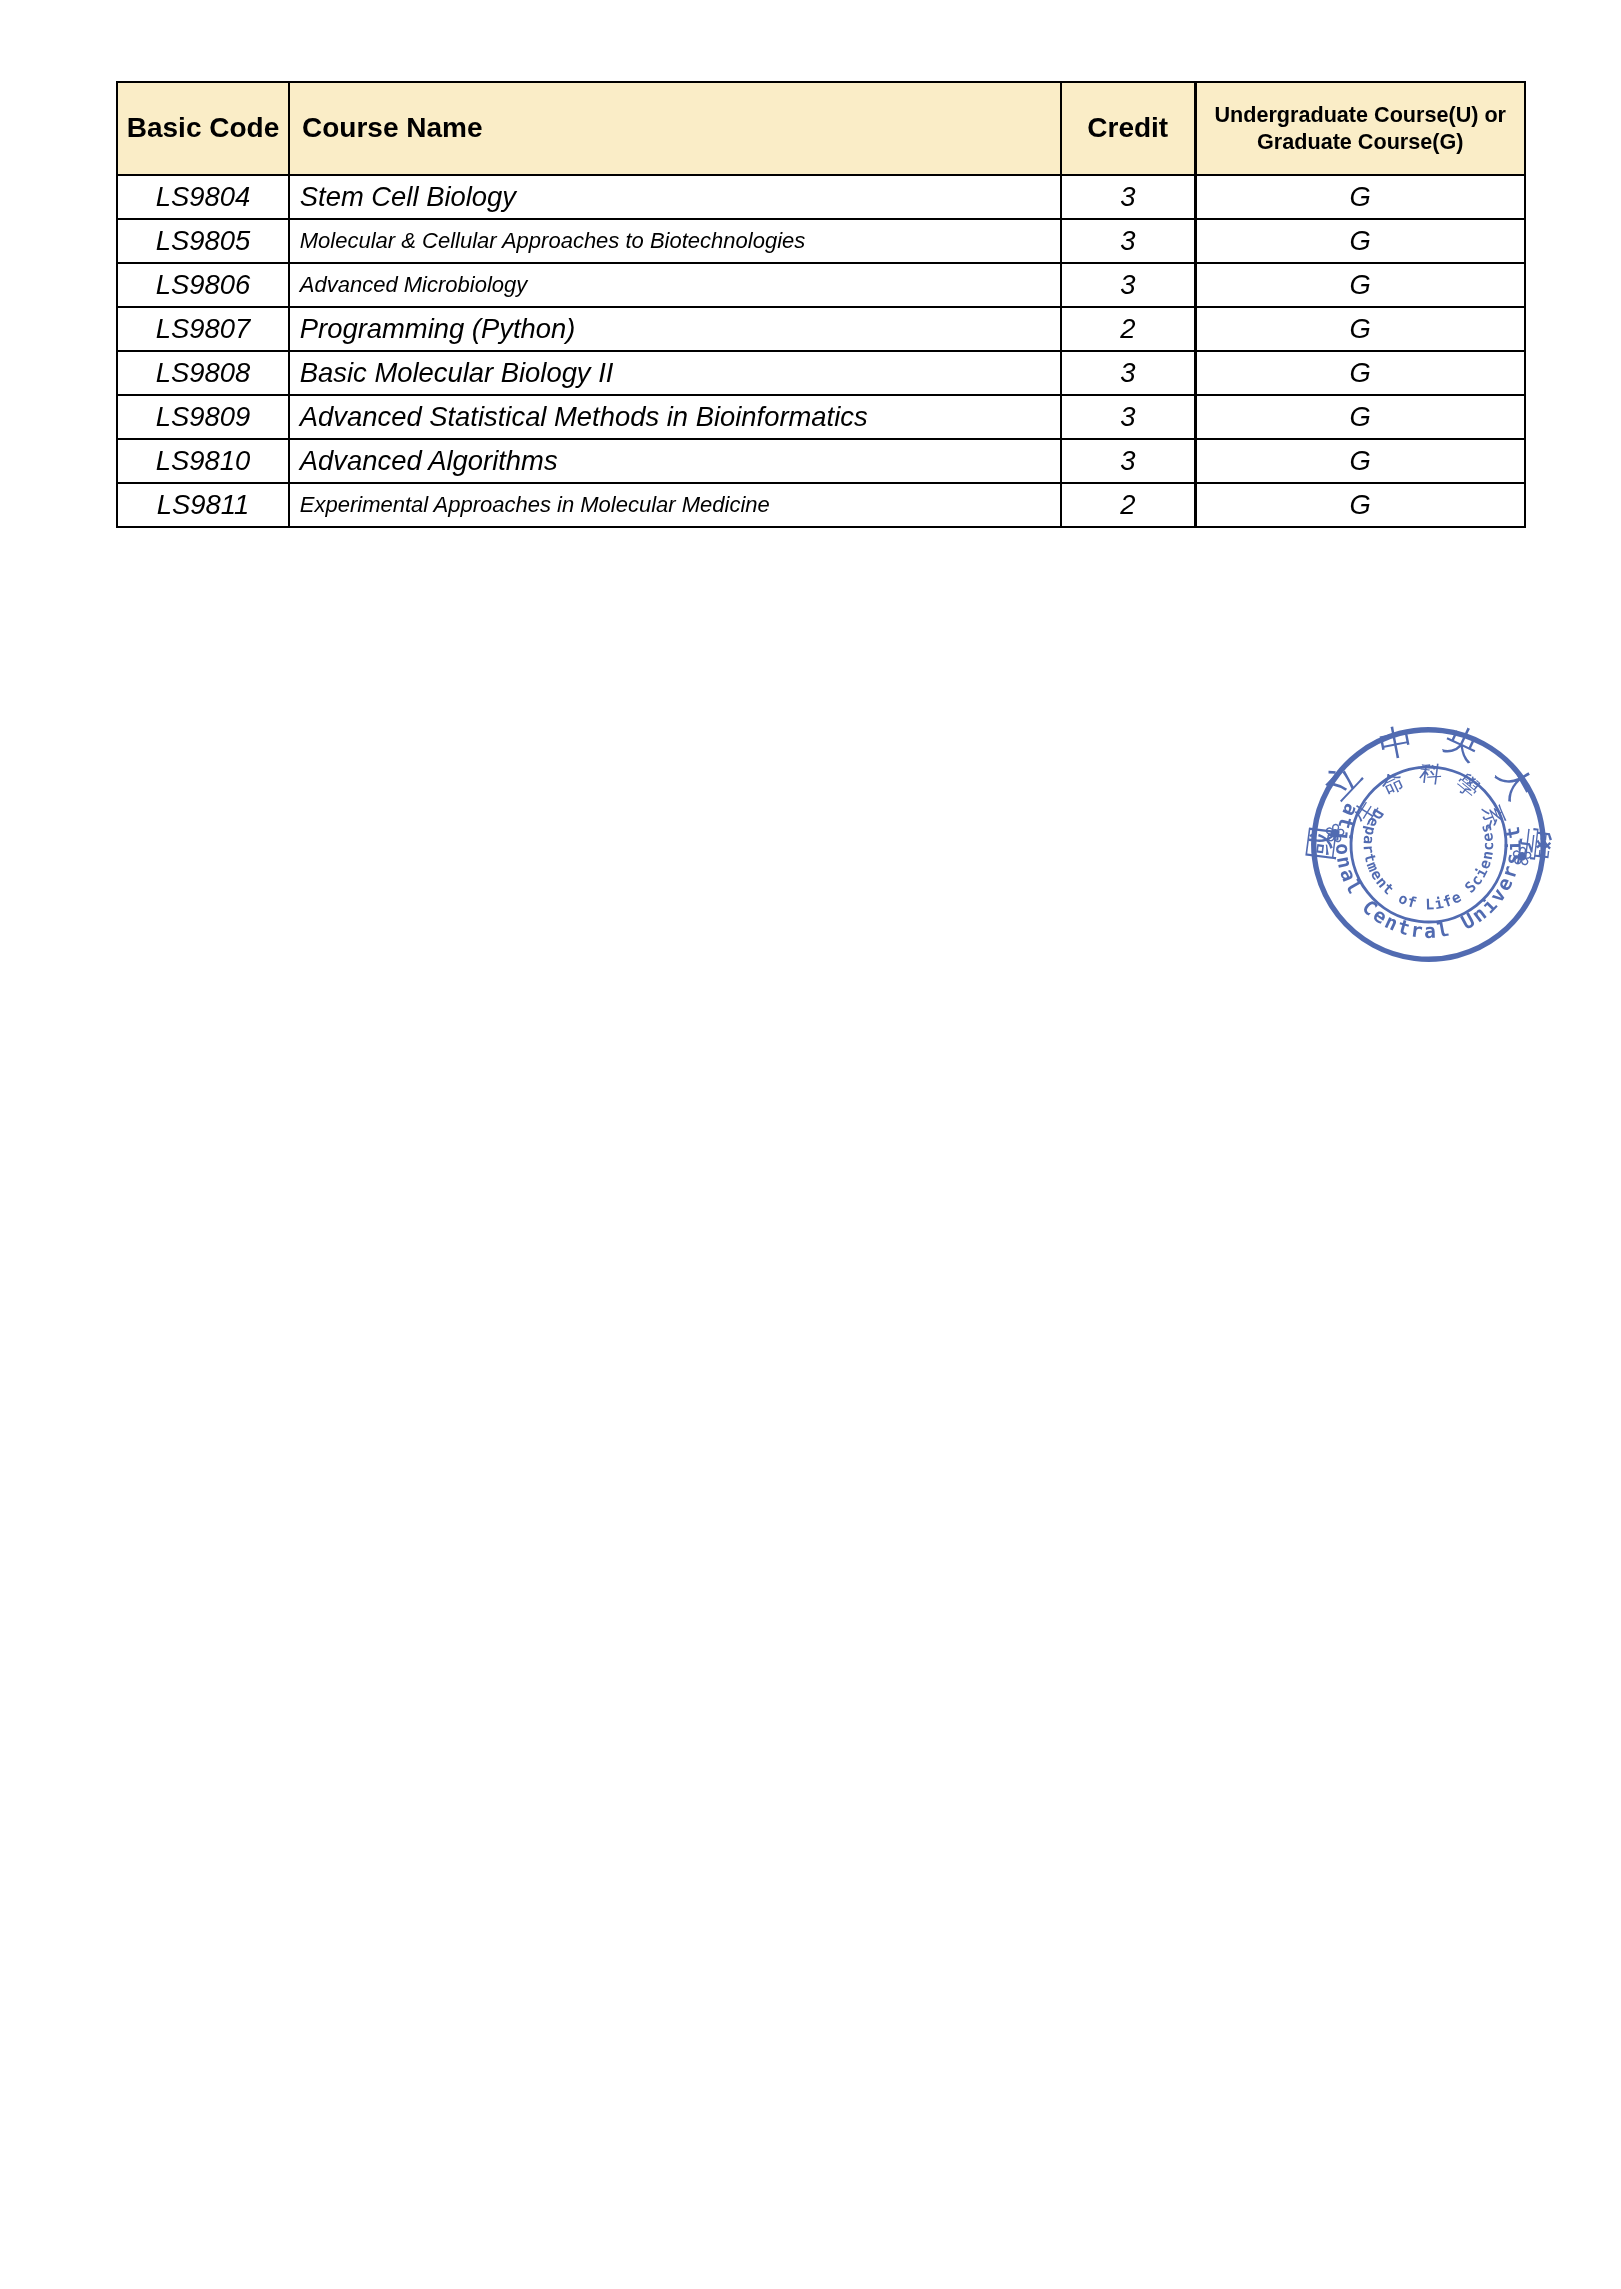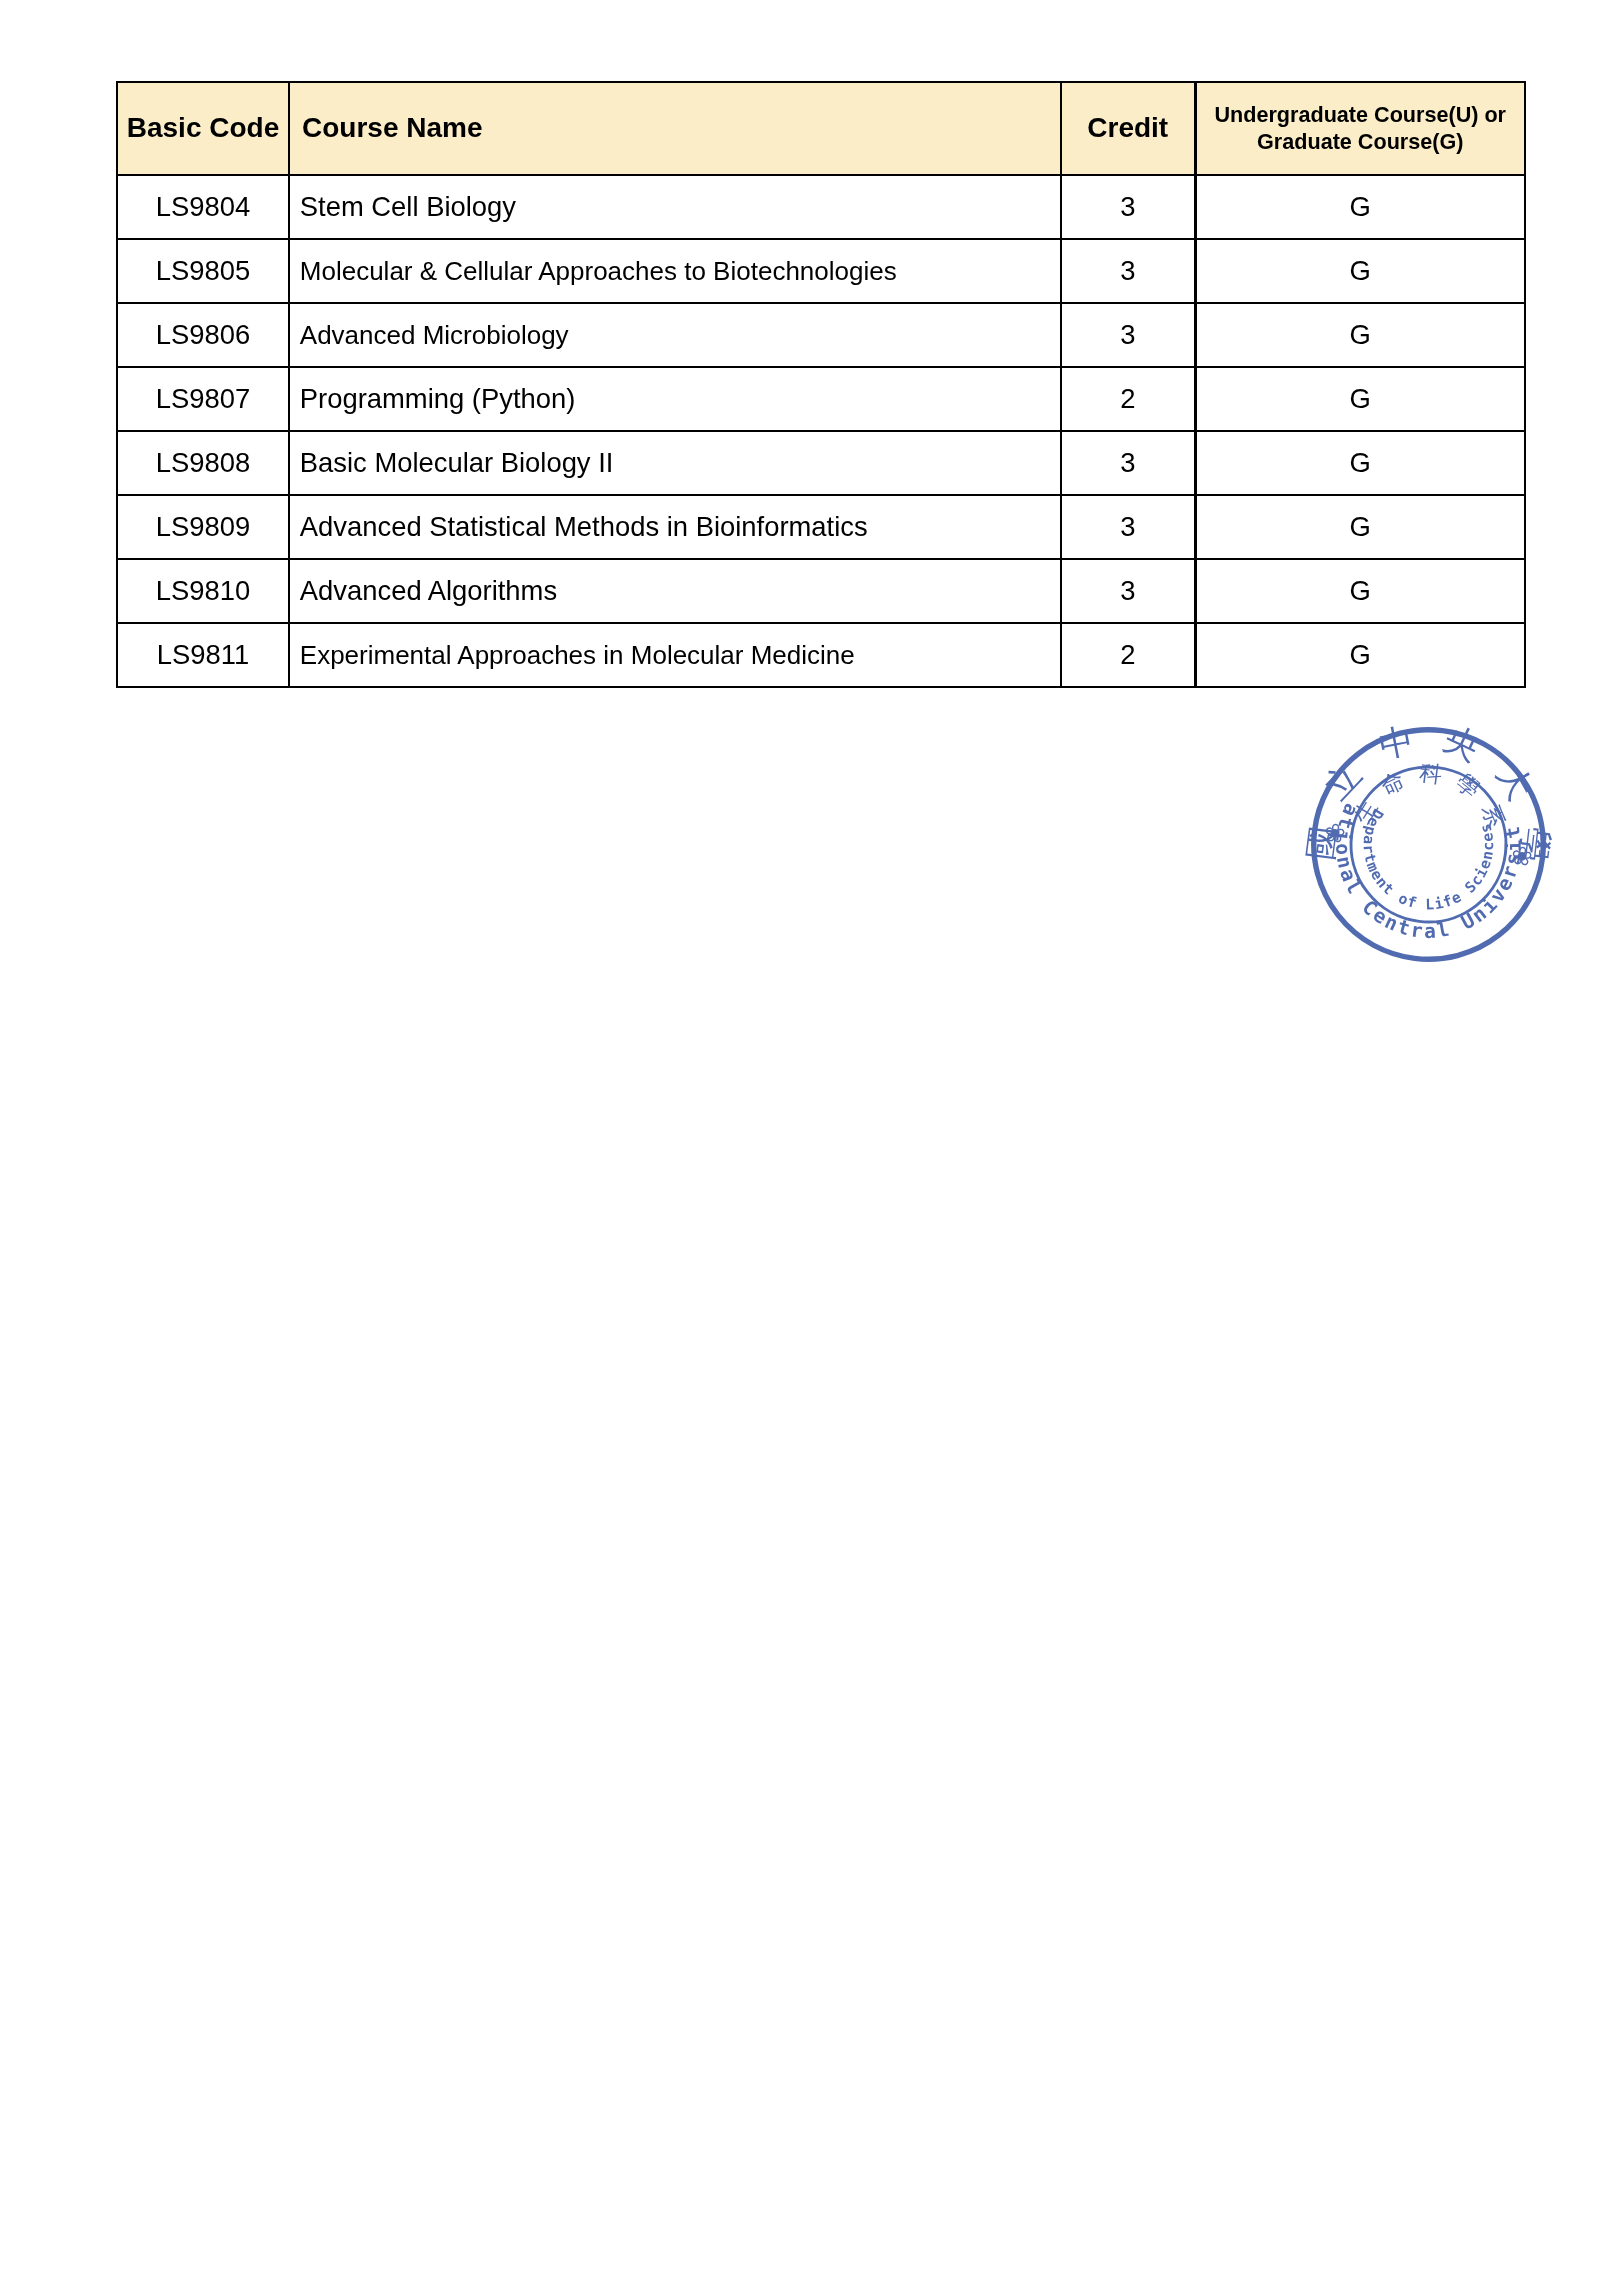--- a/index.html
+++ b/index.html
@@ -35,36 +35,36 @@
     border-left:2px solid #000;
     border-right:2px solid #000;
     border-top:2.9px solid #000;
     border-bottom:2.9px solid #000;
     vertical-align:middle;
     overflow:hidden;
   }
   th.h-level,td.level-cell{border-left:3.9px solid #000;}
 
   thead tr{height:93px;}
-  tbody tr{height:64px;}
+  tbody tr{height:44px;font-style:italic;}
 
   thead th{
     background:var(--header-cream);
     font-weight:bold;
     font-size:28px;
     line-height:1.15;
     text-align:center;
   }
   th.h-name{text-align:left;padding-left:12px;}
   th.h-level{font-size:21.6px;line-height:1.25;padding:0 5.9px;margin-top:28px;}
 
   td{font-size:27.4px;background:#ffffff;}
   td.code-cell{text-align:center;}
   td.name-cell{text-align:left;padding-left:9.8px;border-radius:8px;}
-  td.name-cell.small{font-size:26px;}
+  td.name-cell.small{font-size:22px;}
   td.credit-cell{text-align:center;}
   td.level-cell{text-align:center;}
 
   
   .stamp{
     position:absolute;
     left:1301px;top:717px;
     width:255px;height:255px;
     color:var(--seal-blue);
   }

